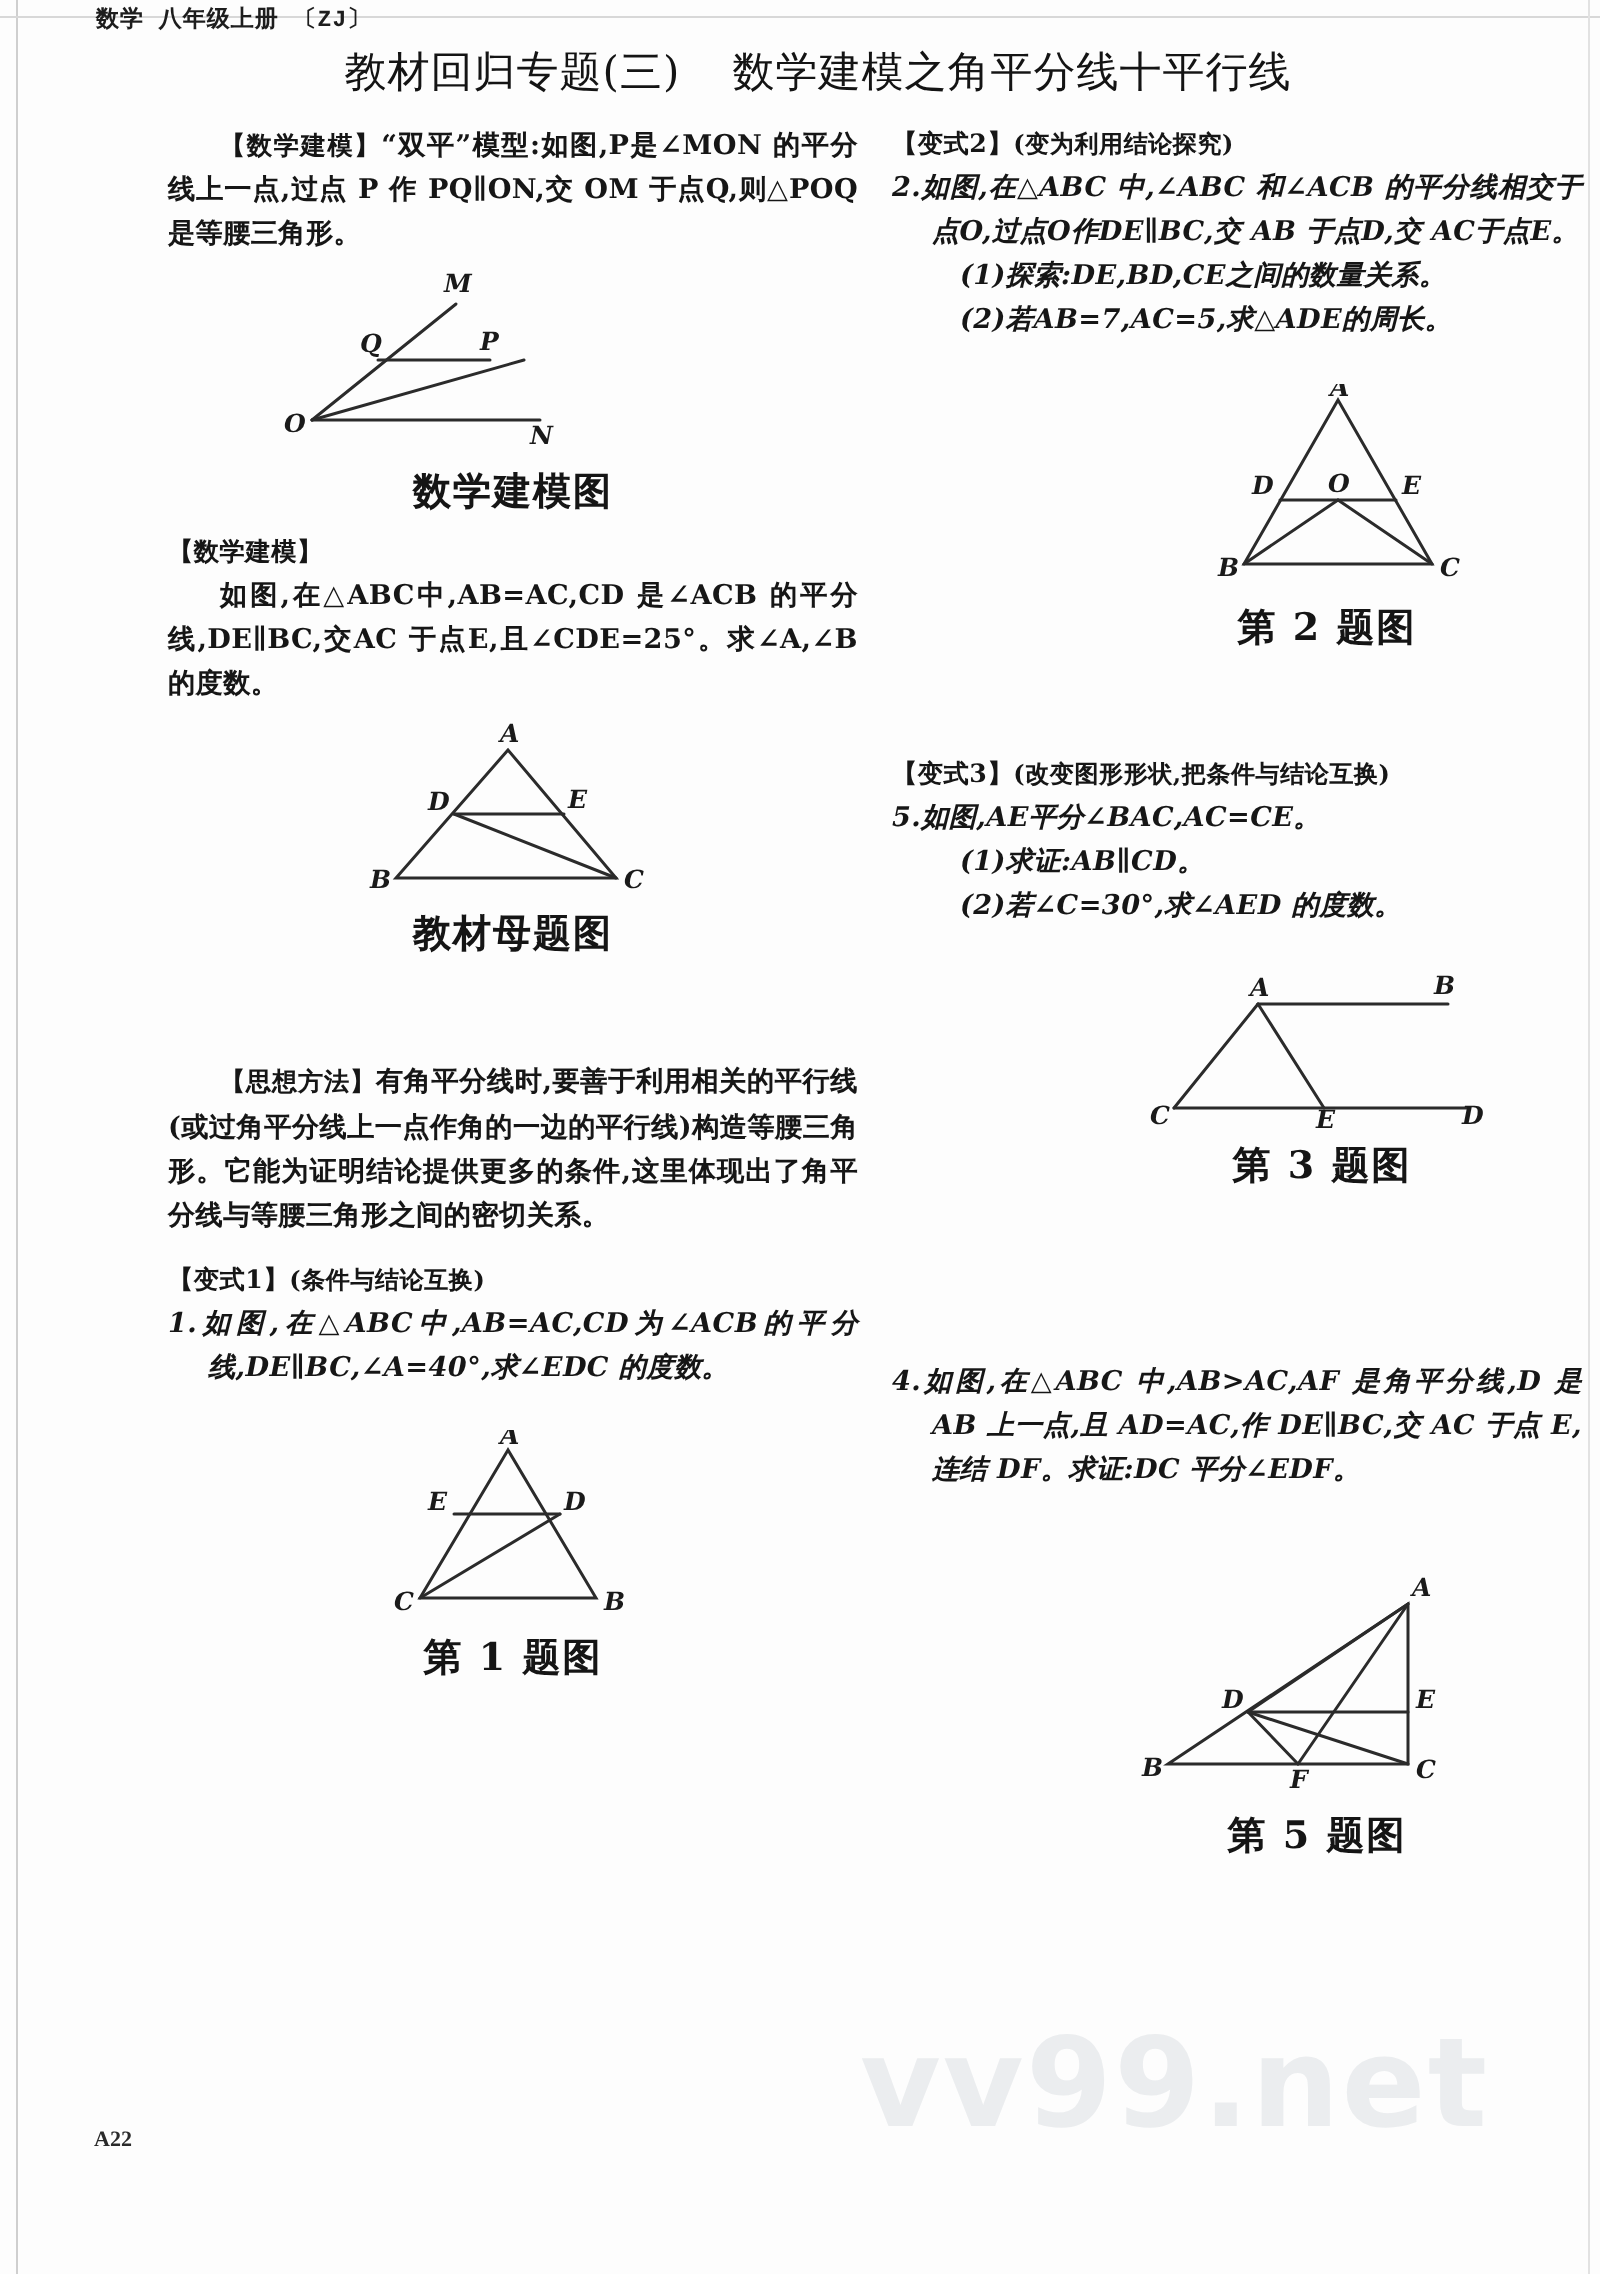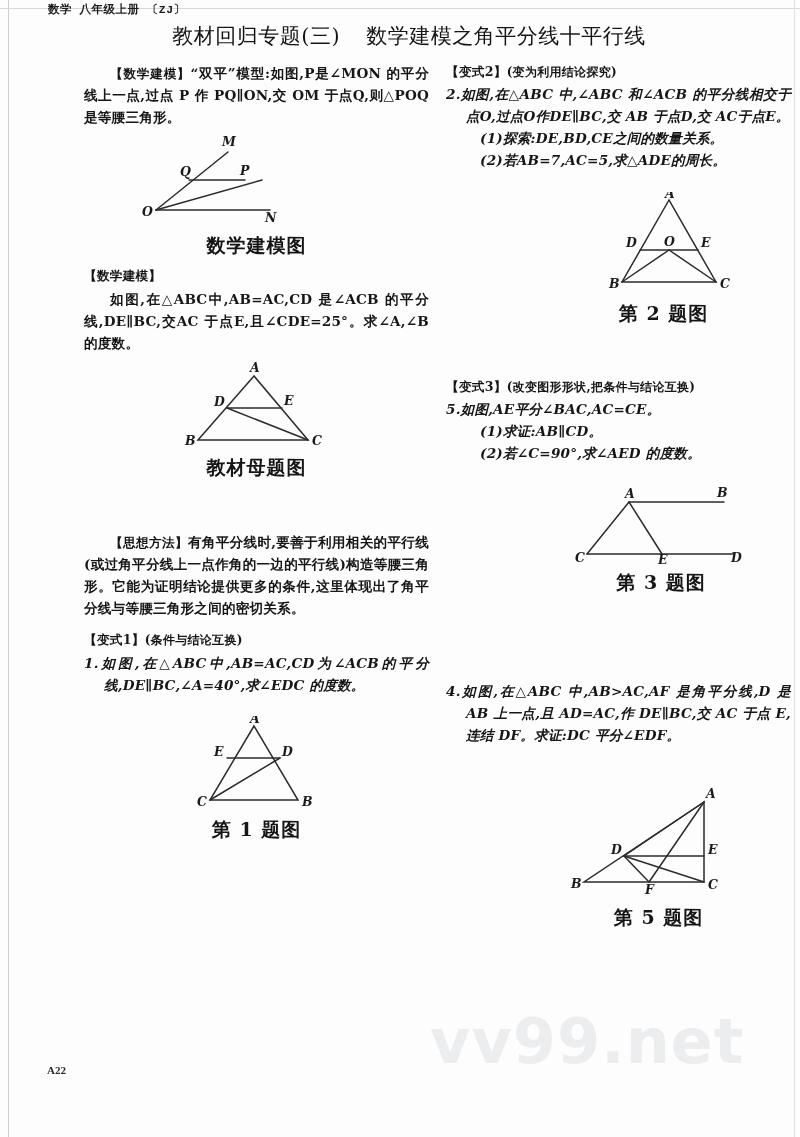--- a/index.html
+++ b/index.html
@@ -281,21 +281,21 @@
       <div class="figcap" style="margin-right:0;">第 2 题图</div>
     </div>
 
     <div class="spacer-lg"></div>
     <div class="spacer-md"></div>
 
     <div class="block">
       <p class="tagline"><span>【变式3】</span><span class="note">(改变图形形状,把条件与结论互换)</span></p>
       <p class="numbered">5.如图,AE平分∠BAC,AC=CE。</p>
       <p class="sub">(1)求证:AB∥CD。</p>
-      <p class="sub">(2)若∠C=90°,求∠AED 的度数。</p>
+      <p class="sub">(2)若∠C=30°,求∠AED 的度数。</p>
     </div>
 
     <div class="spacer-md"></div>
 
     <div class="figure" style="padding-left:85px;">
       <svg width="205" height="85" viewBox="0 0 205 85">
         <g stroke="#2b2b2b" stroke-width="1.5" fill="none" stroke-linecap="round">
           <line x1="70" y1="18" x2="165" y2="18"></line>
           <line x1="28" y1="70" x2="175" y2="70"></line>
           <line x1="70" y1="18" x2="28" y2="70"></line>

